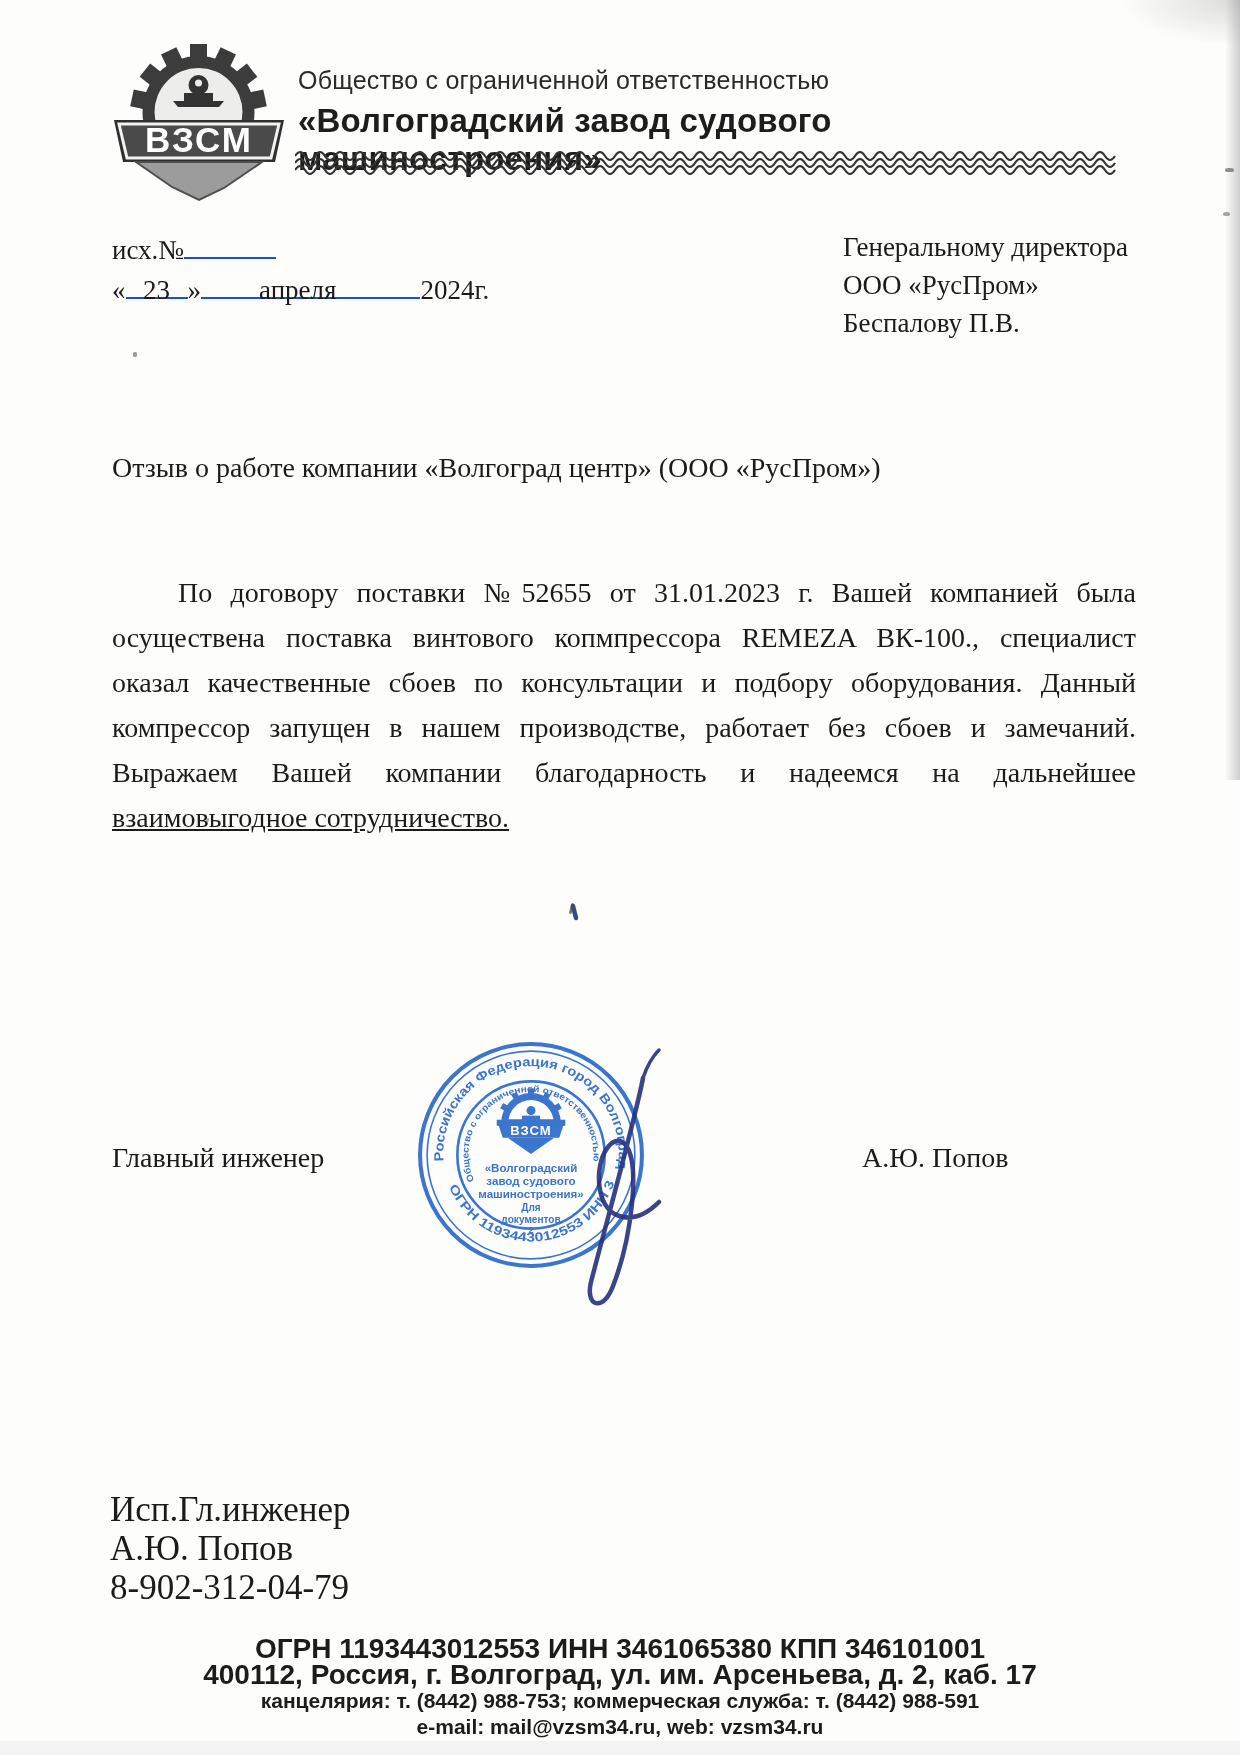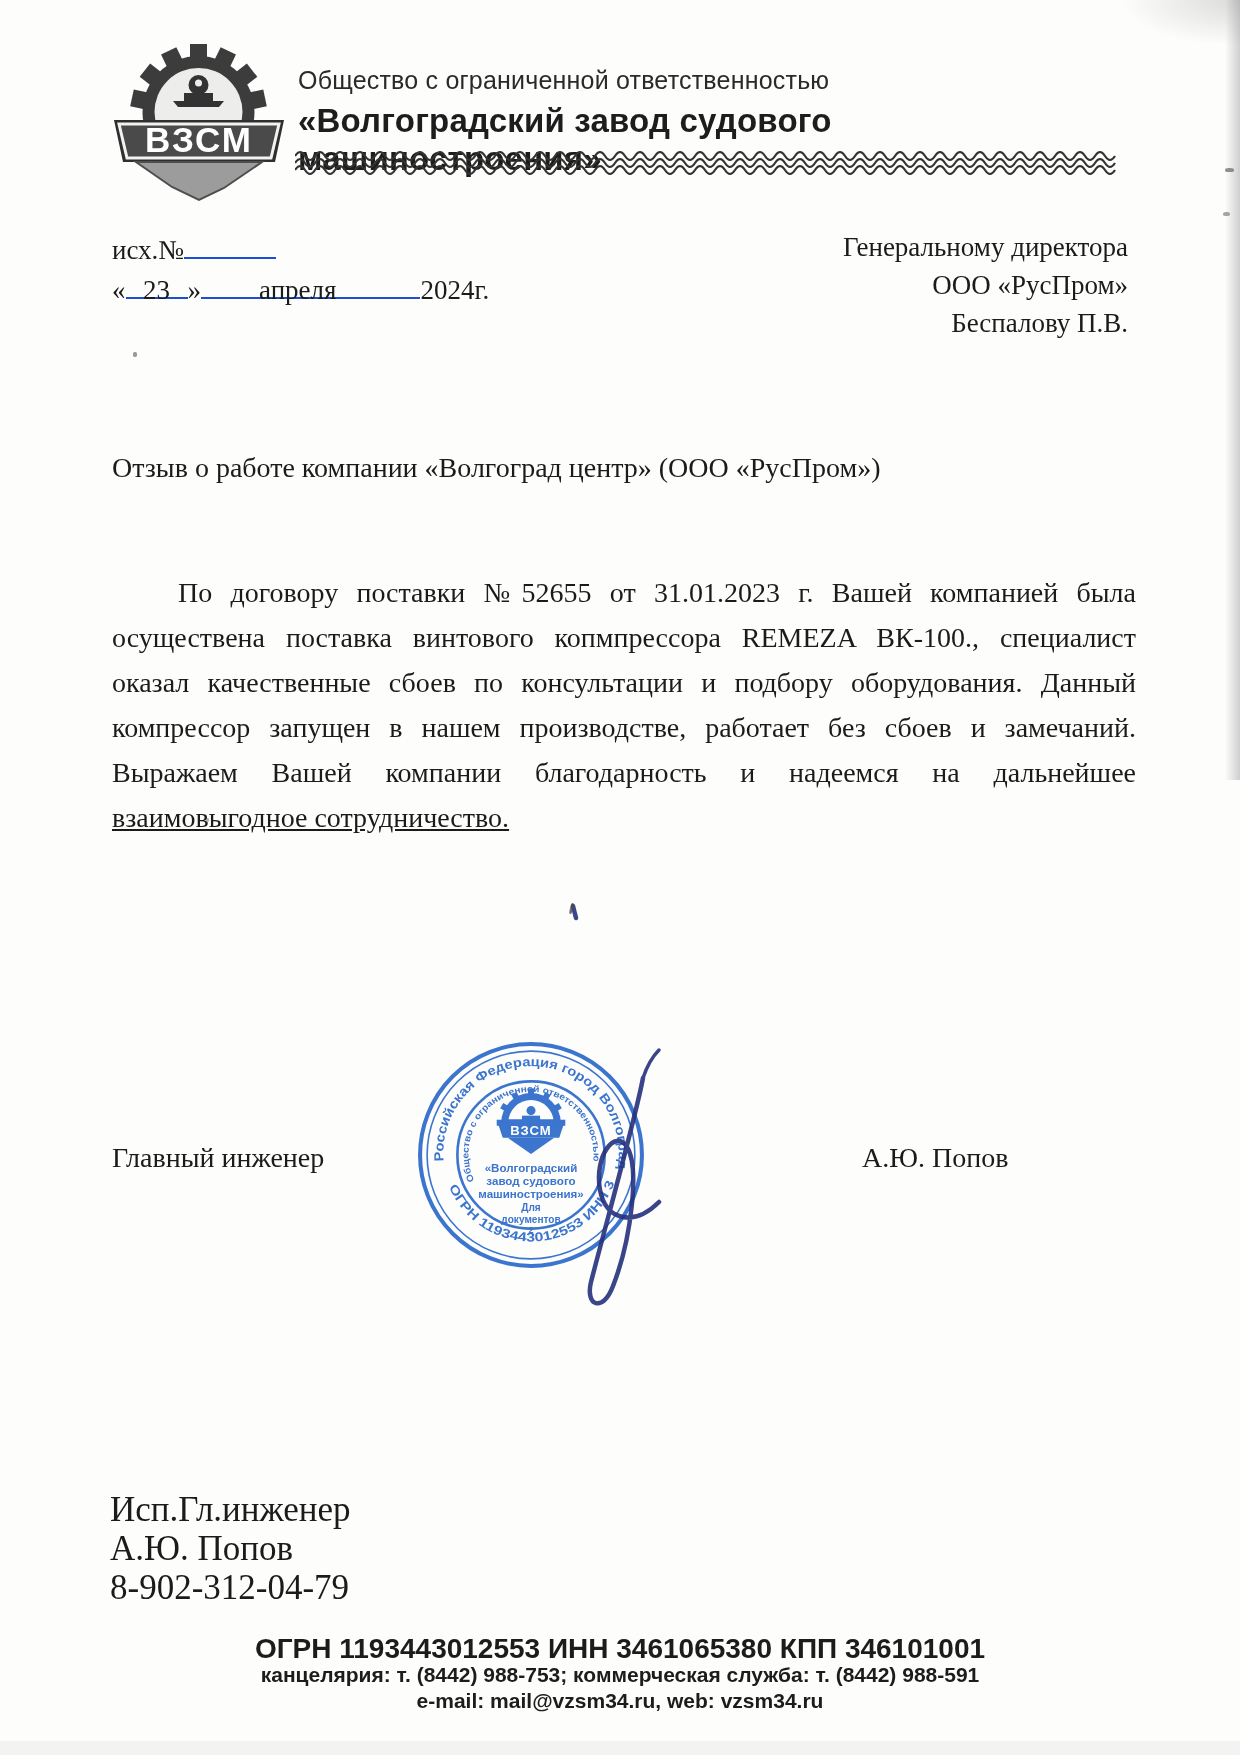--- a/index.html
+++ b/index.html
@@ -15,21 +15,21 @@
   .lh-name{font-size:33px;font-weight:700;color:#1d1d1d;margin-top:7px;letter-spacing:.2px;}
   .waves{position:absolute;left:295px;top:146px;}
   
   .ref{position:absolute;left:112px;top:230px;font-size:27px;line-height:40px;}
   .blank{display:inline-block;border-bottom:2px solid #1d4ed8;height:27px;vertical-align:baseline;}
   .blank.w70{width:92px;}
   .blank.day{width:62px;text-align:center;}
   .blank.gap1{width:52px;}
   .blank.month{padding:0 6px;}
   .blank.gap2{width:78px;}
-  .addressee{position:absolute;right:112px;top:228px;text-align:right;font-size:27px;line-height:38px;}
+  .addressee{position:absolute;right:112px;top:228px;text-align:left;font-size:27px;line-height:38px;}
   
   .subject{position:absolute;left:112px;top:452px;font-size:28px;}
   .body-text{position:absolute;left:112px;top:570px;width:1024px;font-size:28px;}
   .body-line{width:100%;line-height:45px;text-align:justify;text-align-last:justify;white-space:normal;}
   .body-line.first{padding-left:66px;width:958px;}
   .body-line.last{text-align-last:left;text-decoration:underline;}
   
   .sig-title{position:absolute;left:112px;top:1142px;font-size:28px;}
   .sig-name{position:absolute;left:862px;top:1142px;font-size:28px;}
   .stamp-svg{position:absolute;left:414px;top:1038px;opacity:.93;}
@@ -177,20 +177,21 @@
   </svg>
 
   <div class="executor">
     <div>Исп.Гл.инженер</div>
     <div>А.Ю. Попов</div>
     <div>8-902-312-04-79</div>
   </div>
 
   <div class="footer">
     <div class="f1">ОГРН 1193443012553  ИНН 3461065380  КПП 346101001</div>
+    <div class="f2">400112, Россия, г. Волгоград, ул. им. Арсеньева, д. 2, каб. 17</div>
     <div class="f3">канцелярия: т. (8442) 988-753; коммерческая служба: т. (8442) 988-591</div>
     <div class="f4">e-mail: mail@vzsm34.ru, web: vzsm34.ru</div>
   </div>
 
   <div class="edge-right"></div>
   <div class="edge-corner"></div>
   <div class="edge-bottom"></div>
   <div class="speck sp1"></div>
   <div class="speck sp2"></div>
   <div class="speck sp3"></div>

